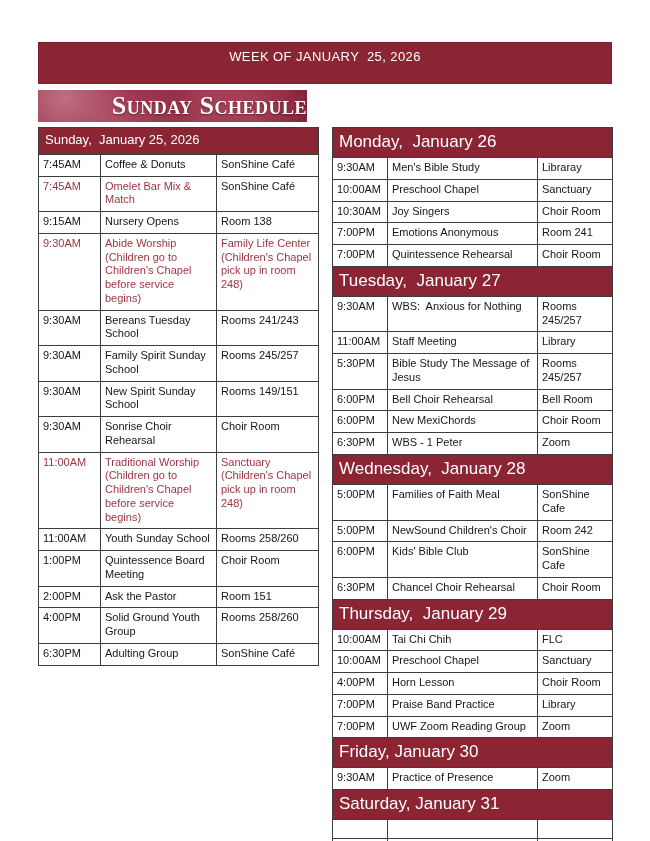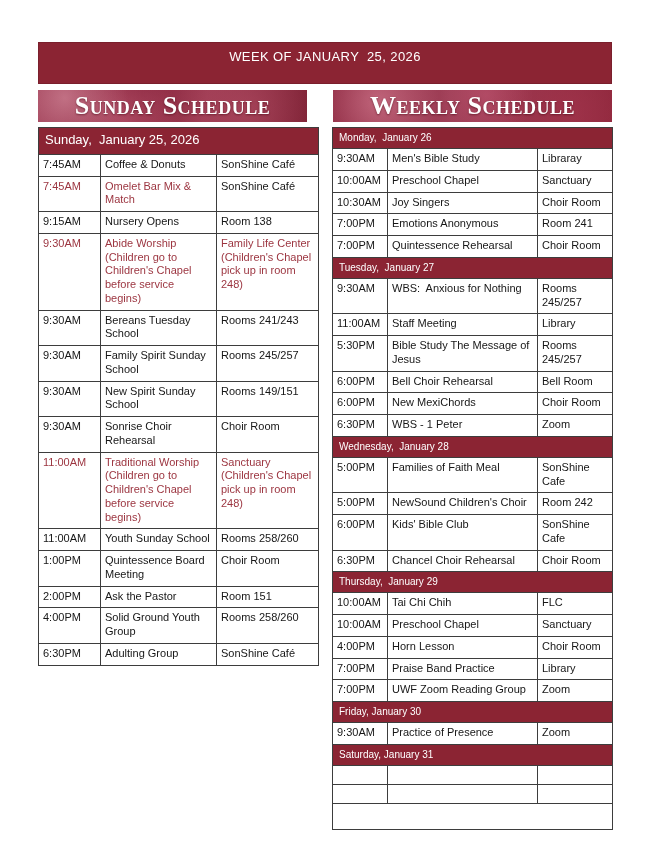--- a/index.html
+++ b/index.html
@@ -24,21 +24,21 @@
     text-align: center;
     line-height: 28px;
     white-space: pre;
   }
   .section-banner {
     position: absolute;
     top: 90px;
     height: 32px;
     display: flex;
     align-items: center;
-    justify-content: center;
+    justify-content: flex-end;
     overflow: hidden;
   }
   .section-banner .title {
     font-family: "Liberation Serif", serif;
     font-variant: small-caps;
     font-weight: bold;
     font-size: 26px;
     letter-spacing: 0.5px;
     color: #ffffff;
     text-shadow: 0 1px 2px rgba(60,0,12,0.55);
@@ -75,21 +75,21 @@
     font-size: 11px;
     line-height: 1.25;
     color: #161616;
     vertical-align: top;
     white-space: pre-wrap;
     word-wrap: break-word;
   }
   table.schedule td.day-header {
     background: #8b2433;
     color: #ffffff;
-    font-size: 10px;
+    font-size: 17px;
     padding: 3px 6px 4px 6px;
     line-height: 1.3;
   }
   #sunday-table td.day-header {
     font-size: 13px;
     padding: 4px 6px 5px 6px;
   }
   table.schedule td.red { color: #9c3540; }
   tr.empty-row td { height: 19px; }
   tr.tall-empty-row td { height: 26px; }
@@ -98,23 +98,20 @@
 <body>
 
 <div class="page">
 
   <div class="top-banner">WEEK OF JANUARY  25, 2026</div>
 
   <div class="section-banner" id="sunday-banner">
     <span class="title">Sunday Schedule</span>
   </div>
 
-  <div class="section-banner" id="weekly-banner">
-    <span class="title">Weekly Schedule</span>
-  </div>
 
   <table class="schedule" id="sunday-table">
     <colgroup>
       <col style="width:62px">
         <col style="width:116px">
         <col style="width:102px">
     </colgroup>
     <tbody id="sunday-tbody">
       <tr>
         <td class="day-header" colspan="3">Sunday,  January 25, 2026</td>

